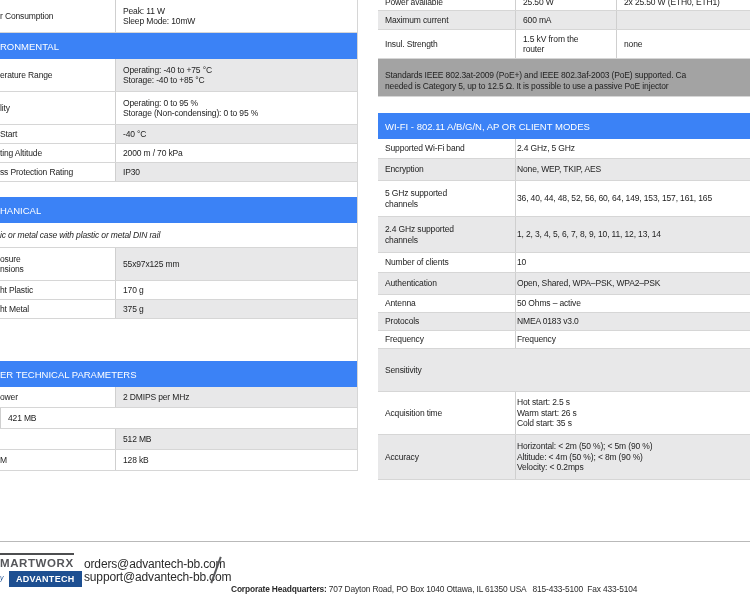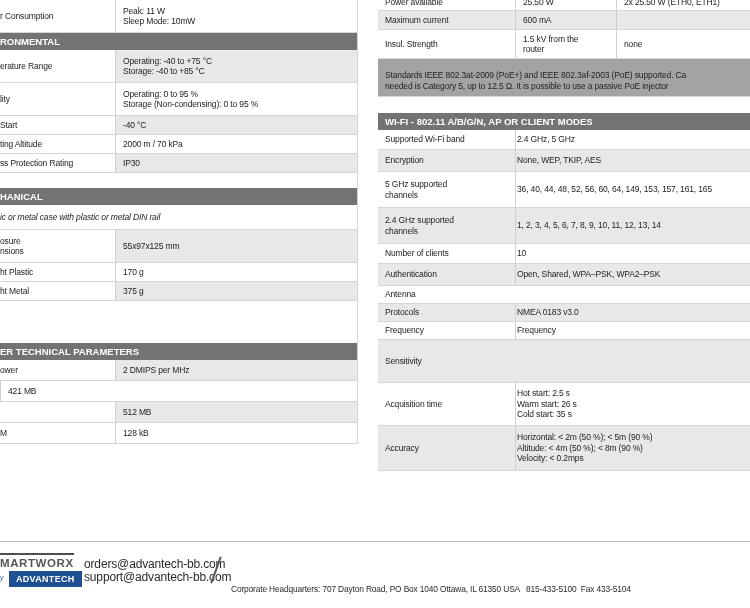--- a/index.html
+++ b/index.html
@@ -1,21 +1,21 @@
 <!DOCTYPE html>
 <html><head>
 <meta charset="utf-8">
 <style>
   html,body{margin:0;padding:0;background:#fff;}
   .page{position:relative;width:750px;height:608px;overflow:hidden;background:#ffffff;
         font-family:"Liberation Sans",sans-serif;font-size:8.5px;color:#232323;
         letter-spacing:-0.15px;}
   
-  .sec{background:#737373;color:#ffffff;font-weight:bold;font-size:9.5px;
-       height:17px;display:flex;align-items:center;letter-spacing:0;}
+  .sec{background:#3b82f6;color:#ffffff;font-weight:normal;font-size:9.5px;
+       height:26px;display:flex;align-items:center;letter-spacing:0;}
   .row{display:flex;align-items:stretch;border-bottom:1px solid #d6d6d6;background:#fff;}
   .row>div{display:flex;align-items:center;white-space:pre-line;line-height:10.5px;}
   .hA{height:18px}.hB{height:32px}.hC{height:42px}
   .hcut{height:10px;overflow:hidden}
   .hcut>div{margin-top:-6px}
   
   .lt{position:absolute;left:0;width:358px;border-right:1px solid #d6d6d6;box-sizing:border-box;}
   .lt .sec{padding-left:0;}
   .lt .lab{width:109px;padding-right:6px;}
   .lt .val{flex:1;border-left:1px solid #cfcfcf;padding-left:7px;}
@@ -37,21 +37,21 @@
   .logo-text{position:absolute;left:0;top:15px;font-size:11.5px;font-weight:bold;color:#55565a;
              letter-spacing:0.6px;}
   .powered-frag{position:absolute;left:0;top:32px;font-size:7px;font-style:italic;color:#1d4f91;}
   .badge{position:absolute;left:9px;top:29px;background:#1d4f91;color:#fff;font-weight:bold;
          font-size:9px;letter-spacing:0.3px;padding:3px 7px 3px 7px;}
   .emails{position:absolute;left:84px;top:16px;font-size:12px;color:#2b2b2b;line-height:13px;}
   .slash{position:absolute;left:215px;top:14px;width:2px;height:28px;background:#58595b;
          transform:rotate(20deg);}
   .addr{position:absolute;left:231px;top:16px;font-size:8.4px;color:#2b2b2b;line-height:12.5px;
         white-space:pre;}
-  .addr b{font-weight:normal;}
+  .addr b{font-weight:bold;}
   
   .mt15{margin-top:15px}.mt42{margin-top:42px}.mt16{margin-top:16px}.mt35{margin-top:35px}
 </style>
 </head>
 <body>
 
 <div class="page">
 
   <div class="lt" style="top:0">
 
@@ -163,20 +163,21 @@
       <div class="c1">Number of clients</div>
       <div class="val">10</div>
     </div>
     <div class="row g" style="height:21px">
       <div class="c1">Authentication</div>
       <div class="val">Open, Shared, WPA–PSK, WPA2–PSK</div>
     </div>
 
     <div class="row" style="height:17px">
       <div class="c1">Antenna</div>
+      <div class="val">50 Ohms – active</div>
     </div>
     <div class="row g" style="height:17px">
       <div class="c1">Protocols</div>
       <div class="val">NMEA 0183 v3.0</div>
     </div>
     <div class="row" style="height:17px">
       <div class="c1">Frequency</div>
       <div class="val">Frequency</div>
     </div>
     <div class="row g hC">

